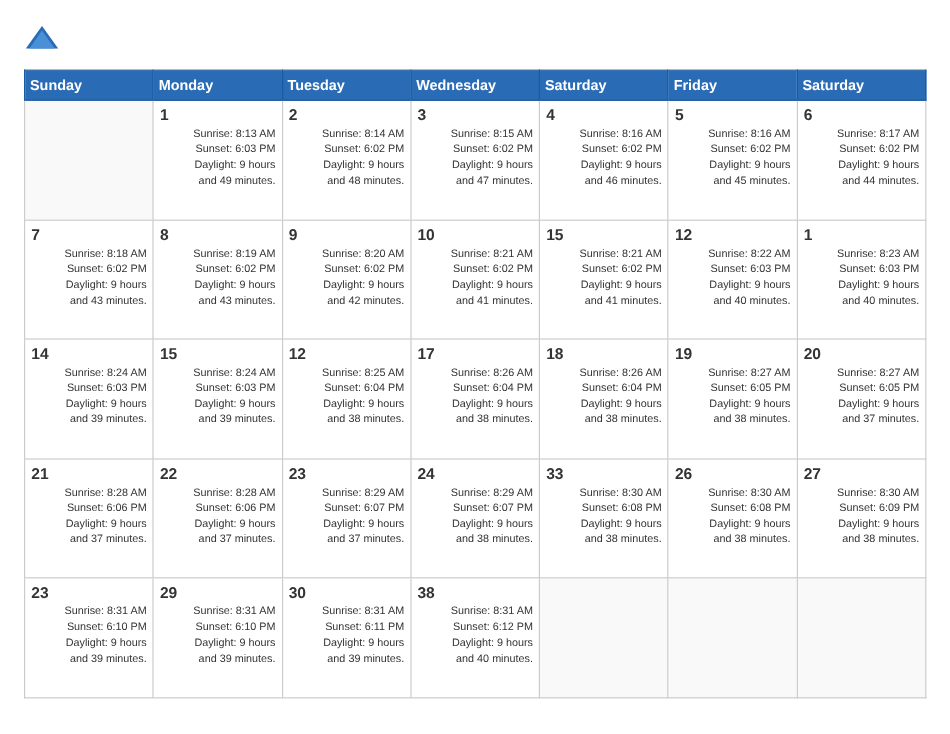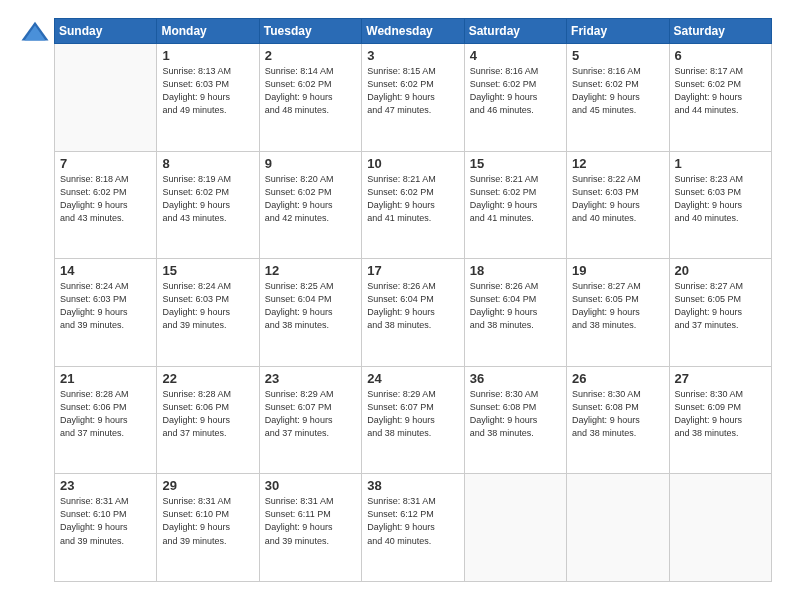--- a/index.html
+++ b/index.html
@@ -8,21 +8,21 @@
       height: 612px;
       background: #fff;
       font-family: Arial, sans-serif;
       overflow: hidden;
     }
     .page {
       width: 792px;
       height: 612px;
       padding: 18px 20px 30px 20px;
       display: flex;
-      flex-direction: row;
+      flex-direction: column;
     }
     .header {
       display: flex;
       align-items: flex-start;
       justify-content: space-between;
       margin-bottom: 10px;
     }
     .logo {
       display: flex;
       align-items: center;
@@ -88,20 +88,21 @@
       font-size: 13px;
       font-weight: bold;
       color: #333;
       display: block;
       margin-bottom: 2px;
     }
     .cell-info {
       font-size: 9px;
       color: #333;
       line-height: 1.45;
+      text-align: right;
     }
     .empty-cell {
       background: #f9f9f9;
     }
   </style>
 </head>
 <body>
 
 <div class="page">
   <div class="header">
@@ -232,21 +233,21 @@
           </td>
           <td>
             <span class="cell-day">23</span>
             <div class="cell-info">Sunrise: 8:29 AM<br>Sunset: 6:07 PM<br>Daylight: 9 hours<br>and 37 minutes.</div>
           </td>
           <td>
             <span class="cell-day">24</span>
             <div class="cell-info">Sunrise: 8:29 AM<br>Sunset: 6:07 PM<br>Daylight: 9 hours<br>and 38 minutes.</div>
           </td>
           <td>
-            <span class="cell-day">36</span>
+            <span class="cell-day">33</span>
             <div class="cell-info">Sunrise: 8:30 AM<br>Sunset: 6:08 PM<br>Daylight: 9 hours<br>and 38 minutes.</div>
           </td>
           <td>
             <span class="cell-day">26</span>
             <div class="cell-info">Sunrise: 8:30 AM<br>Sunset: 6:08 PM<br>Daylight: 9 hours<br>and 38 minutes.</div>
           </td>
           <td>
             <span class="cell-day">27</span>
             <div class="cell-info">Sunrise: 8:30 AM<br>Sunset: 6:09 PM<br>Daylight: 9 hours<br>and 38 minutes.</div>
           </td>

